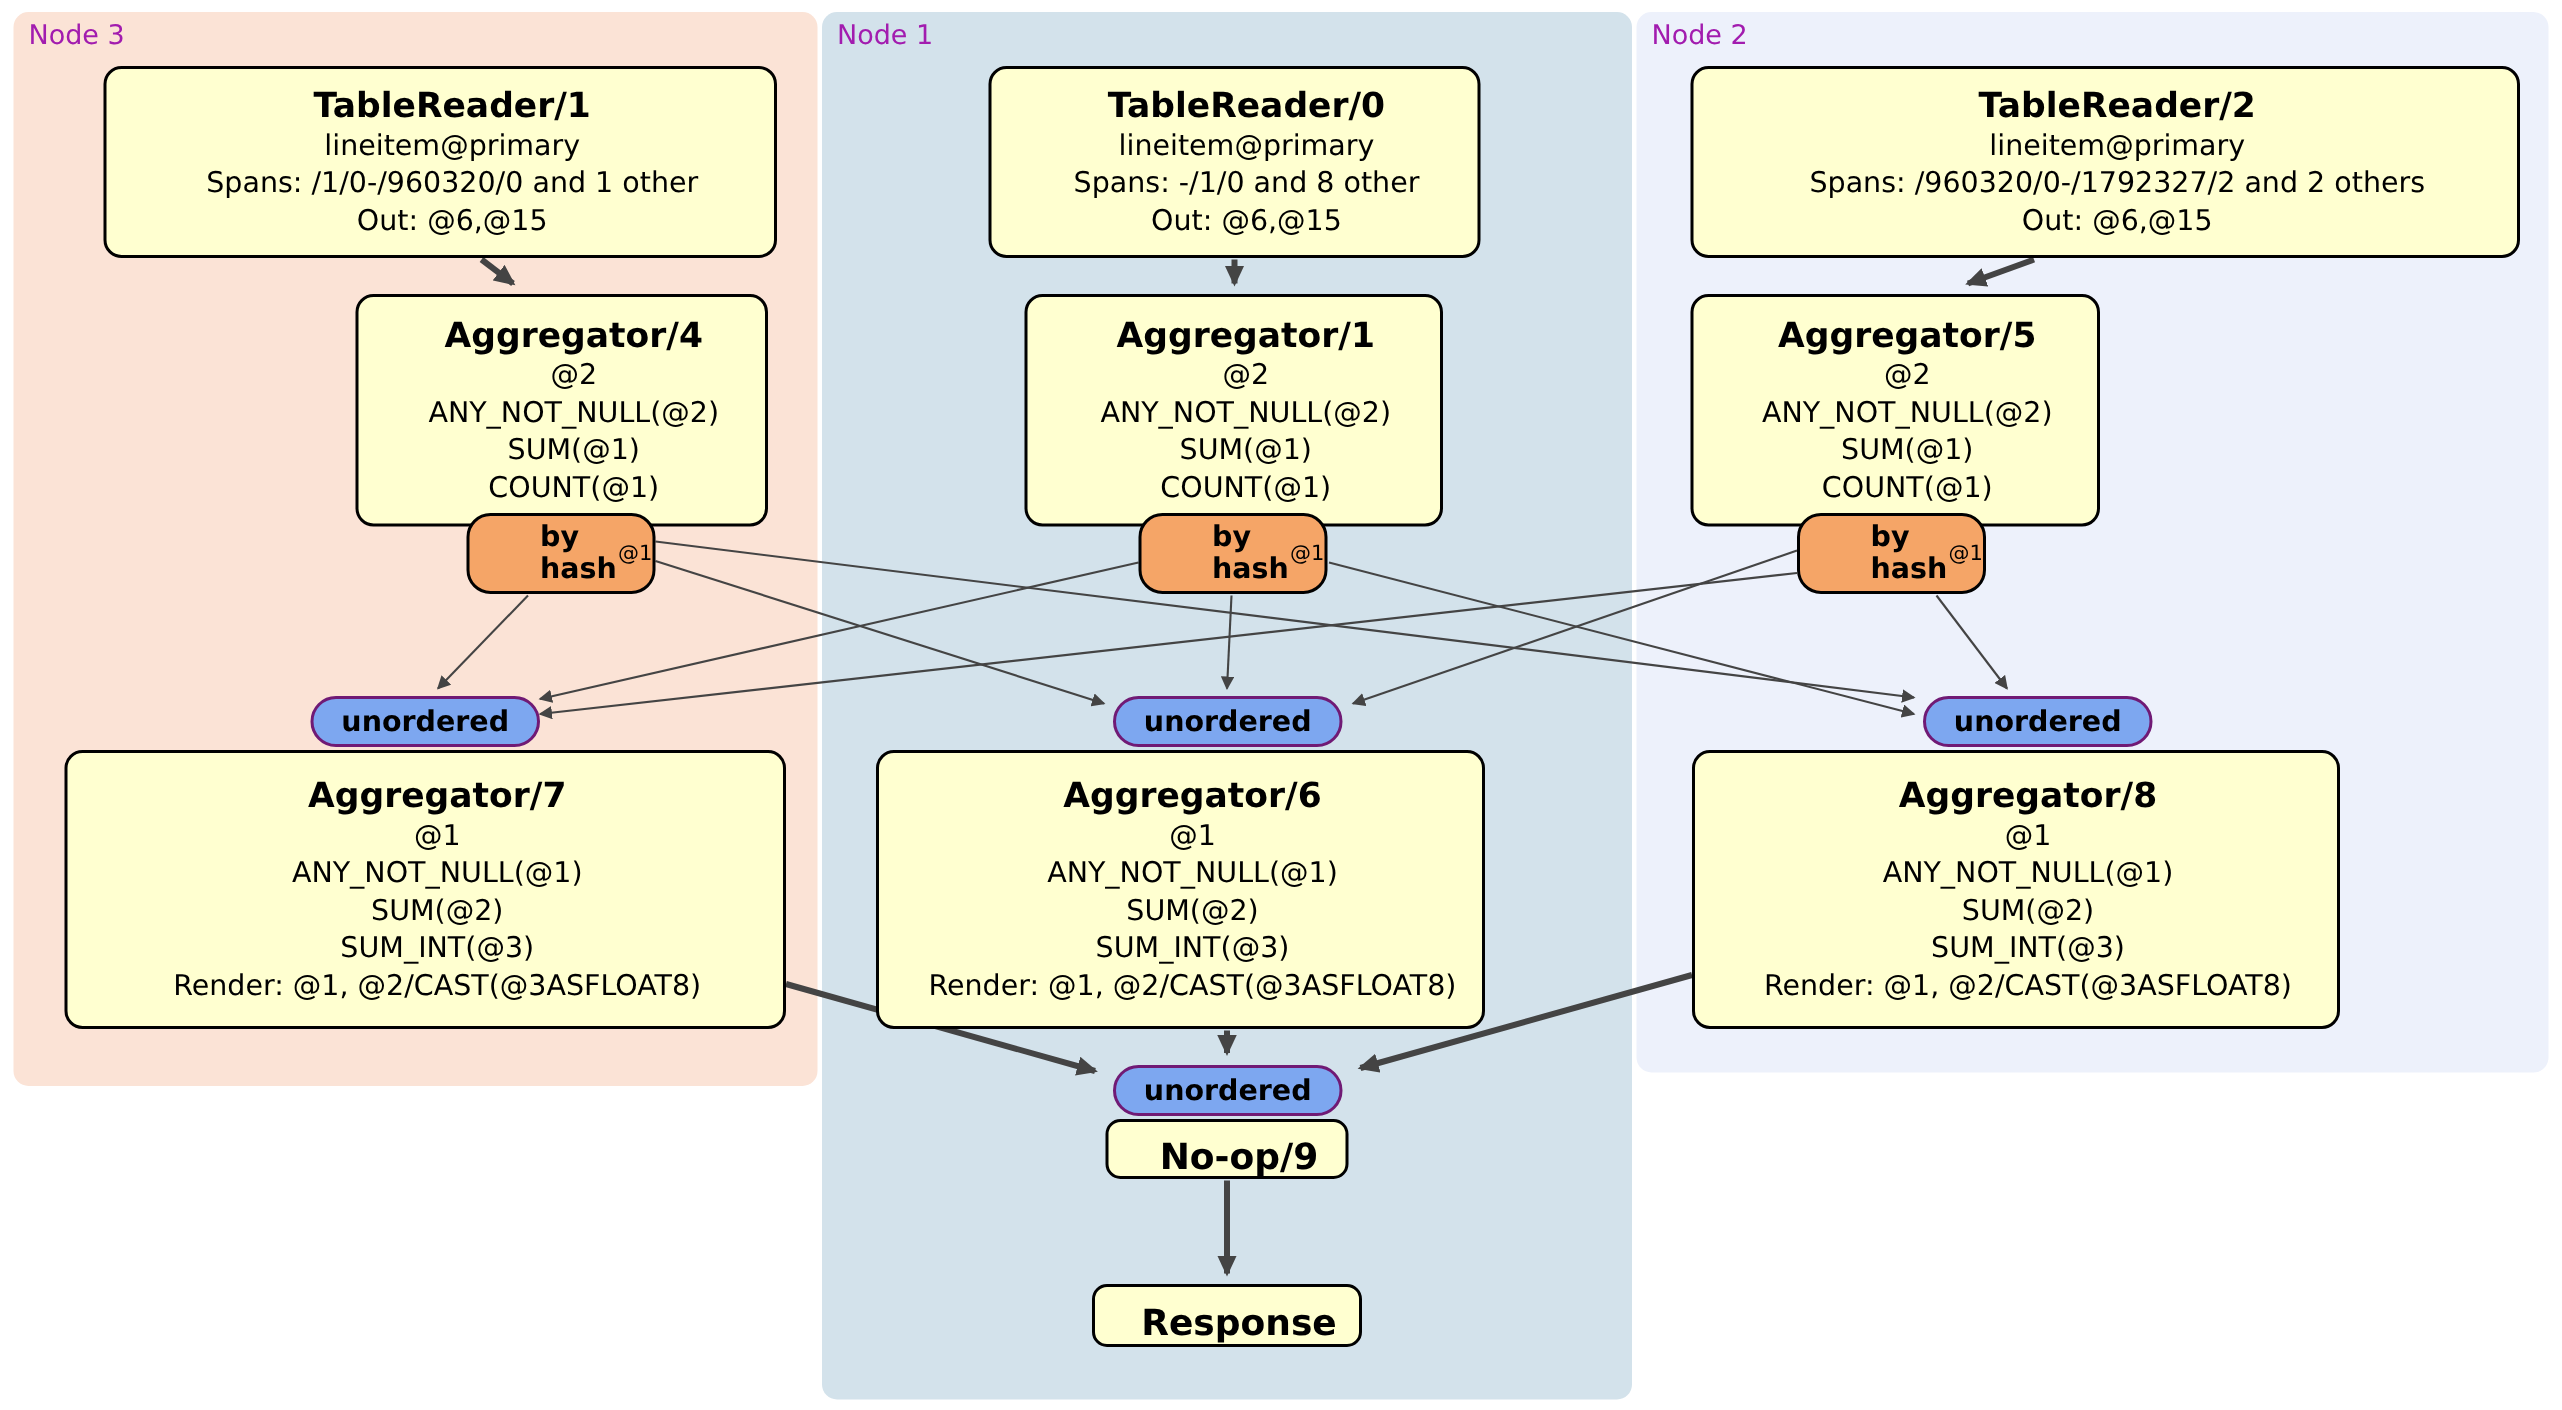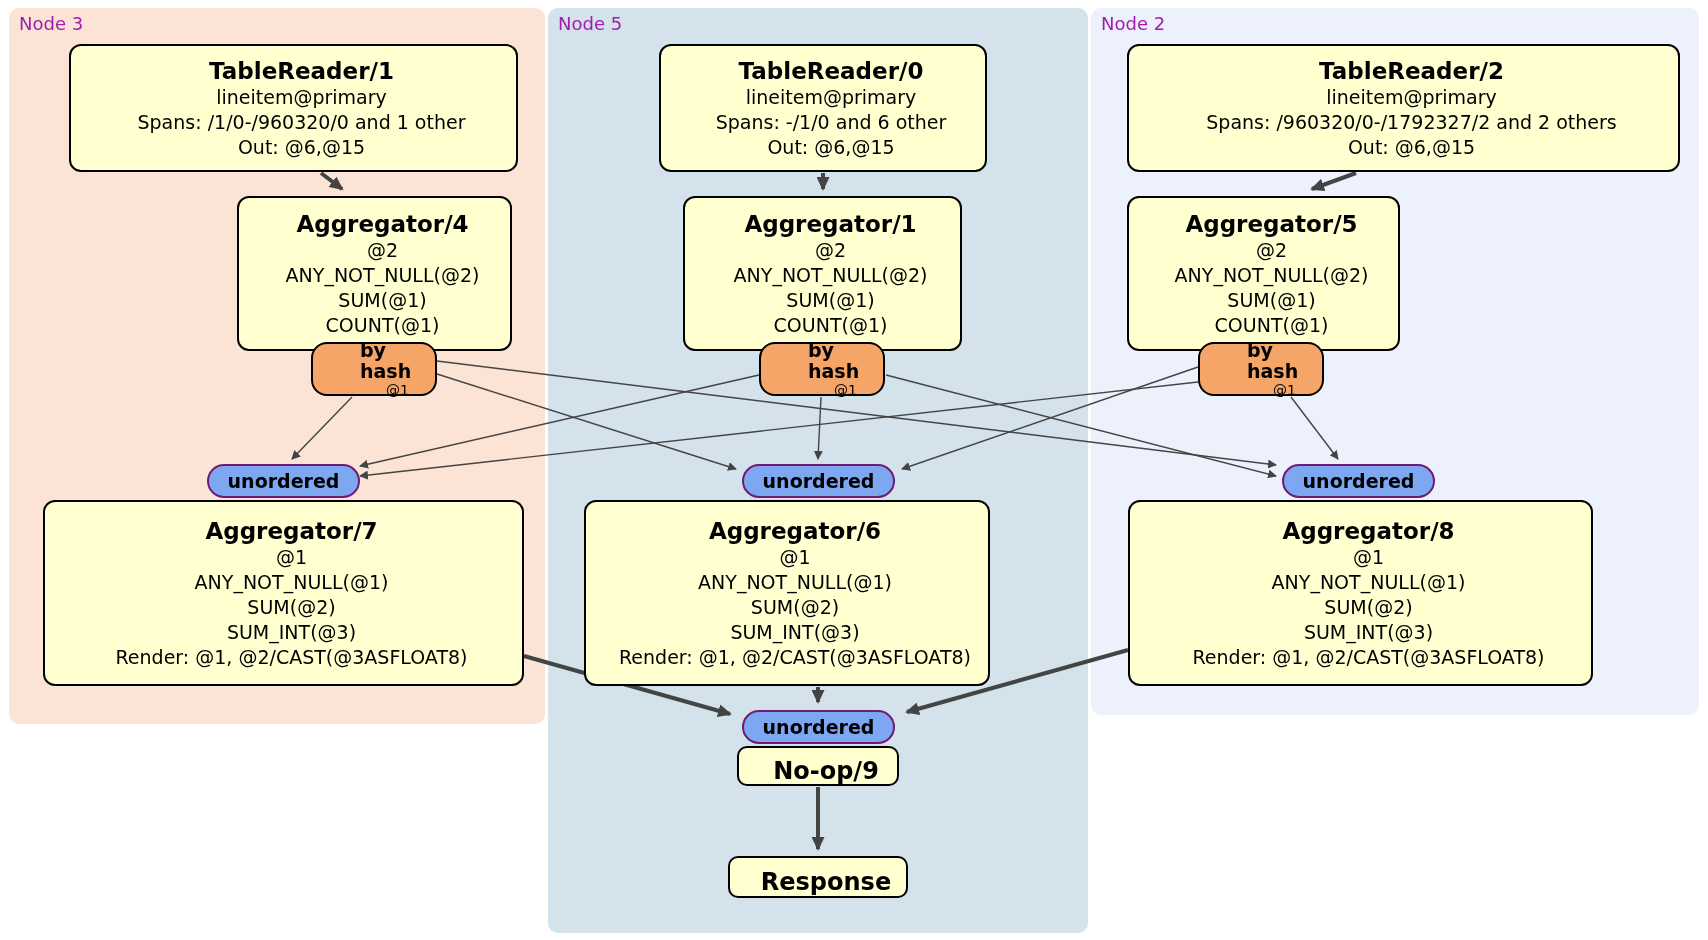--- a/index.html
+++ b/index.html
@@ -23,39 +23,39 @@
   .arrowhead{fill:var(--c-edge,#444);}
 
   .pbox{position:absolute;background:var(--c-box_fill,#ffffd0);border:2px solid var(--c-box_border,#000);
         border-radius:12px;display:flex;flex-direction:column;justify-content:center;align-items:center;
         text-align:center;box-sizing:border-box;padding-left:16px;}
   .pbox-title{font-weight:bold;font-size:23px;line-height:28px;white-space:nowrap;}
   .pbox-line{font-size:19px;line-height:25px;white-space:nowrap;}
   .pbox-title-big{font-weight:bold;font-size:24px;line-height:28px;white-space:nowrap;margin-top:10px;}
 
   .router{position:absolute;width:126px;height:54px;background:var(--c-hash_router_fill,#f5a567);
-          border:2px solid #000;border-radius:16px;display:flex;flex-direction:column;justify-content:center;
+          border:2px solid #000;border-radius:16px;display:flex;justify-content:center;
           align-items:center;box-sizing:border-box;padding-left:47px;}
   .router-label{font-weight:bold;font-size:19px;line-height:21px;}
   .router-key{font-size:14px;line-height:16px;}
 
   .stream{position:absolute;width:153px;height:34px;background:var(--c-unordered_fill,#7da7f0);
           border:2px solid #701a75;border-radius:17px;display:flex;justify-content:center;align-items:center;
           font-weight:bold;font-size:19px;box-sizing:border-box;}
 </style>
 </head>
 <body>
 
 <div id="canvas">
 
   <div class="region region-node3">
     <div class="region-label">Node 3</div>
   </div>
   <div class="region region-node1">
-    <div class="region-label">Node 5</div>
+    <div class="region-label">Node 1</div>
   </div>
   <div class="region region-node2">
     <div class="region-label">Node 2</div>
   </div>
 
   <svg class="edges" width="1708" height="940" viewBox="0 0 1708 940">
     <defs>
       <marker id="arrow-thick" markerWidth="15" markerHeight="13" refX="12" refY="6.5" orient="auto" markerUnits="userSpaceOnUse">
         <path class="arrowhead" d="M0,0 L14,6.5 L0,13 z"></path>
       </marker>
@@ -88,21 +88,21 @@
   <div class="pbox" style="left:69px;top:44px;width:449px;height:128px">
     <div class="pbox-title">TableReader/1</div>
     <div class="pbox-line">lineitem@primary</div>
     <div class="pbox-line">Spans: /1/0-/960320/0 and 1 other</div>
     <div class="pbox-line">Out: @6,@15</div>
   </div>
 
   <div class="pbox" style="left:659px;top:44px;width:328px;height:128px">
     <div class="pbox-title">TableReader/0</div>
     <div class="pbox-line">lineitem@primary</div>
-    <div class="pbox-line">Spans: -/1/0 and 6 other</div>
+    <div class="pbox-line">Spans: -/1/0 and 8 other</div>
     <div class="pbox-line">Out: @6,@15</div>
   </div>
 
   <div class="pbox" style="left:1127px;top:44px;width:553px;height:128px">
     <div class="pbox-title">TableReader/2</div>
     <div class="pbox-line">lineitem@primary</div>
     <div class="pbox-line">Spans: /960320/0-/1792327/2 and 2 others</div>
     <div class="pbox-line">Out: @6,@15</div>
   </div>
 
@@ -158,21 +158,21 @@
 
   <div class="pbox" style="left:584px;top:500px;width:406px;height:186px">
     <div class="pbox-title">Aggregator/6</div>
     <div class="pbox-line">@1</div>
     <div class="pbox-line">ANY_NOT_NULL(@1)</div>
     <div class="pbox-line">SUM(@2)</div>
     <div class="pbox-line">SUM_INT(@3)</div>
     <div class="pbox-line">Render: @1, @2/CAST(@3ASFLOAT8)</div>
   </div>
 
-  <div class="pbox" style="left:1128px;top:500px;width:465px;height:186px">
+  <div class="pbox" style="left:1128px;top:500px;width:432px;height:186px">
     <div class="pbox-title">Aggregator/8</div>
     <div class="pbox-line">@1</div>
     <div class="pbox-line">ANY_NOT_NULL(@1)</div>
     <div class="pbox-line">SUM(@2)</div>
     <div class="pbox-line">SUM_INT(@3)</div>
     <div class="pbox-line">Render: @1, @2/CAST(@3ASFLOAT8)</div>
   </div>
 
   <div class="stream" style="left:742px;top:710px">unordered</div>
 

